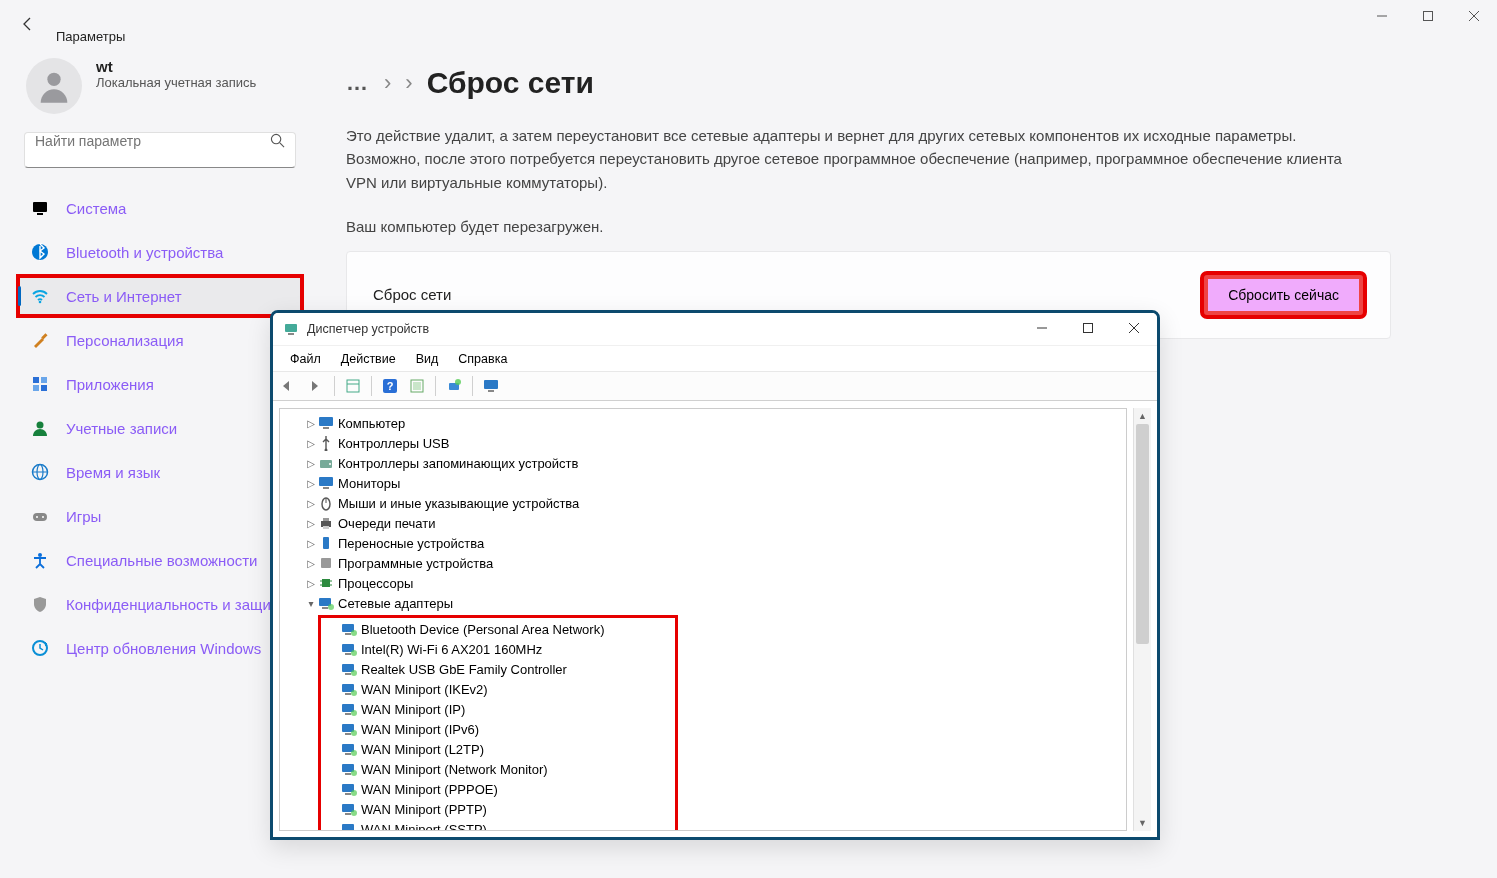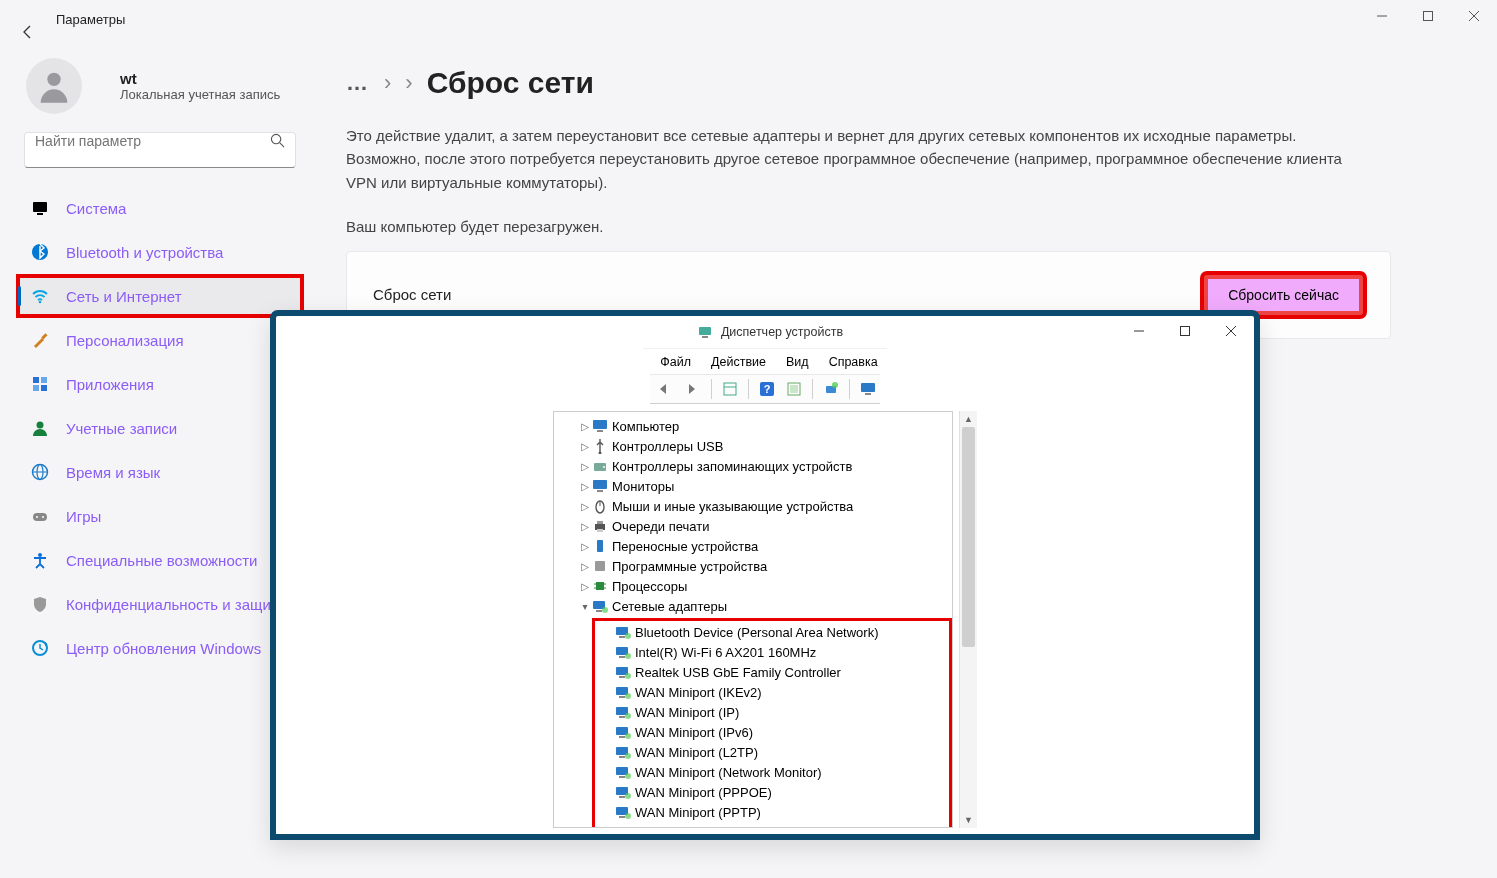--- a/index.html
+++ b/index.html
@@ -1,27 +1,27 @@
 <!DOCTYPE html>
 <html><head>
 <meta charset="utf-8">
 <style>
 * { margin: 0; padding: 0; box-sizing: border-box; font-family: "Segoe UI", sans-serif; }
 body { background: #f5f5f7; width: 1497px; height: 878px; overflow: hidden; position: relative; }
 
 
-.titlebar { display: flex; align-items: flex-start; height: 48px; padding: 12px 8px; }
+.titlebar { display: flex; align-items: flex-end; height: 48px; padding: 4px 8px; }
 .back-btn { width: 40px; height: 40px; display: flex; align-items: center; justify-content: center; cursor: pointer; border-radius: 4px; }
 .titlebar-title { font-size: 13px; margin-left: 8px; color: #222; }
 .window-controls { position: absolute; right: 0; top: 0; display: flex; }
 .win-ctrl { width: 46px; height: 32px; display: flex; align-items: center; justify-content: center; cursor: pointer; color: #555; }
 
 .layout { display: flex; height: calc(100% - 48px); }
 .sidebar { width: 310px; padding: 10px 8px 0 18px; }
-.profile { display: flex; align-items: center; margin-bottom: 18px; padding-left: 8px; gap: 24px; }
+.profile { display: flex; margin-bottom: 18px; padding-left: 8px; }
 .avatar { width: 56px; height: 56px; border-radius: 50%; background: #e4e4e6; display: flex; align-items: center; justify-content: center; }
 .avatar svg { width: 40px; height: 40px; fill: #9a9a9e; }
 .profile-text { margin-left: 14px; }
 .profile-name { font-size: 15px; font-weight: 600; color: #222; }
 .profile-sub { font-size: 13px; color: #555; }
 
 .search-box { display: flex; align-items: flex-start; background: #fff; border: 1px solid #e0e0e0; border-radius: 4px; height: 36px; margin: 0 6px 20px 6px; padding: 0 10px; border-bottom: 1.5px solid #888; }
 .search-box input { flex: 1; border: none; outline: none; font-size: 14px; background: transparent; }
 .search-box .sicon { color: #555; }
 
@@ -40,21 +40,21 @@
 .breadcrumb .bc-current { font-weight: 700; white-space: nowrap; }
 
 .desc { font-size: 15px; color: #444; line-height: 1.55; max-width: 1015px; margin-bottom: 24px; }
 .desc2 { font-size: 15px; color: #444; margin-bottom: 16px; }
 
 .card { background: #fdfdfe; border: 1px solid #e8e8ea; border-radius: 4px; padding: 22px 26px; display: flex; align-items: center; justify-content: space-between; max-width: 1045px; }
 .card-title { font-size: 15px; color: #222; }
 .reset-btn { border: 5px solid #ef4444; background: #f0abfc; padding: 8px 20px; border-radius: 4px; font-size: 14px; cursor: pointer; outline: 4px solid #e60000; outline-offset: -1px; }
 
 
-.devmgr { position: absolute; left: 270px; top: 310px; width: 990px; height: 530px; background: #ffffff; border: 6px solid #0c4a6e; box-shadow: 0 8px 24px rgba(0,0,0,.12); border-radius: 8px 8px 0 0; overflow: hidden; display: flex; flex-direction: column; align-items: center; }
+.devmgr { position: absolute; left: 270px; top: 310px; width: 890px; height: 530px; background: #ffffff; border: 3px solid #0c4a6e; box-shadow: 0 8px 24px rgba(0,0,0,.12); border-radius: 8px 8px 0 0; overflow: hidden; display: flex; flex-direction: column; }
 .dm-titlebar { height: 32px; display: flex; align-items: center; padding-left: 10px; background: #fff; }
 .dm-title-icon { width: 16px; height: 16px; margin-right: 8px; }
 .dm-title { font-size: 12.5px; color: #333; }
 .dm-ctrls { position: absolute; right: 0; top: 0; display: flex; }
 .dm-ctrl { width: 46px; height: 30px; display: flex; align-items: center; justify-content: center; cursor: pointer; color: #333; }
 
 .dm-menubar { height: 26px; display: flex; align-items: center; gap: 2px; padding-left: 8px; font-size: 12.5px; border-top: 1px solid #f0f0f0; }
 .dm-menubar span { padding: 3px 9px; cursor: pointer; }
 
 .dm-toolbar { height: 30px; display: flex; align-items: center; gap: 3px; padding-left: 4px; border-top: 1px solid #e8e8e8; border-bottom: 1px solid #d0d0d0; background: #fcfcfc; }

